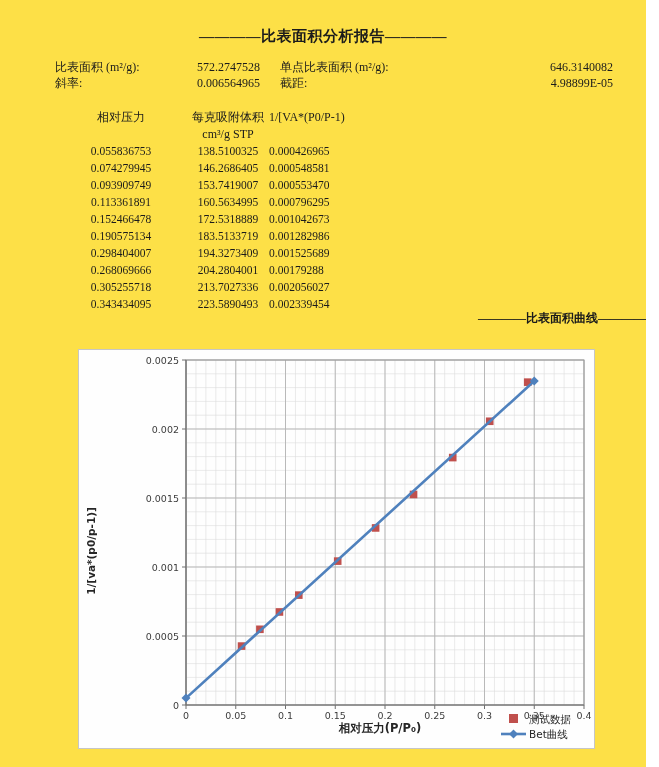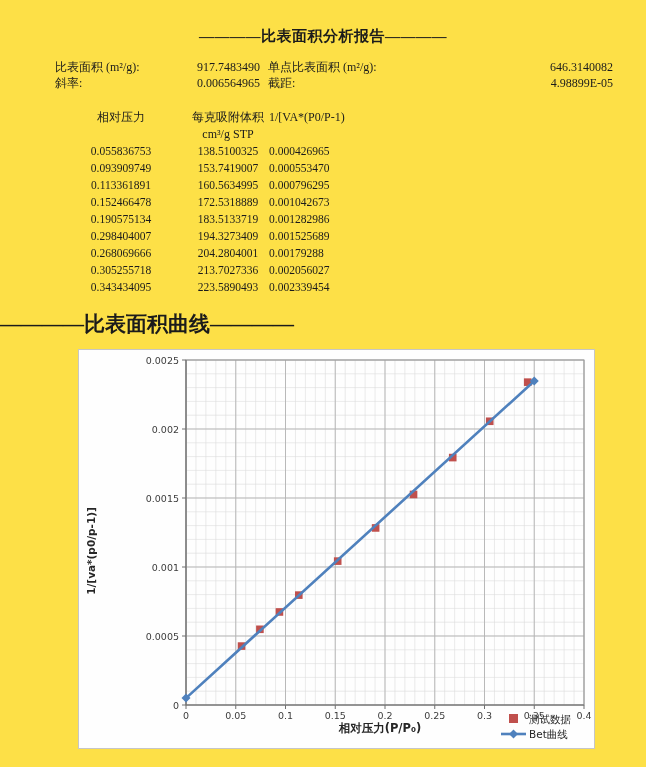--- a/index.html
+++ b/index.html
@@ -10,53 +10,53 @@
   }
   .report-title {
     position:absolute; top:27px; left:0; width:100%;
     text-align:center; font-weight:bold; font-size:15px; letter-spacing:0.5px;
     white-space:nowrap;
   }
   .summary { position:absolute; top:59px; left:55px; width:558px; font-size:12px; }
   .summary-row { display:flex; line-height:16px; white-space:nowrap;justify-content:space-between; }
   .sum-label1 { width:142px; flex:0 0 auto; }
   .sum-value1 { flex:0 0 auto; }
-  .sum-label2 { margin-left:8px; flex:0 0 auto; }
+  .sum-label2 { margin-left:20px; flex:0 0 auto; }
   .sum-value2 { margin-left:auto; flex:0 0 auto; }
 
   .table-wrap { position:absolute; top:109px; left:55px; width:537px; }
   table.data-table { border-collapse:collapse; width:100%; font-size:11.5px; table-layout:fixed; }
   table.data-table th, table.data-table td { padding:0; font-weight:normal; line-height:17px; white-space:nowrap; }
   table.data-table th { font-size:12px; }
   .col0 { text-align:center; }
   .col1 { text-align:center; }
   .col2 { text-align:left; }
 
   .chart-title {
     position:absolute; top:310px; left:0; width:100%;
-    text-align:left; font-weight:bold; font-size:21px; white-space:nowrap;
+    text-align:right; font-weight:bold; font-size:12px; white-space:nowrap;
   }
   .chart-box {
     position:absolute; top:349px; left:78px; width:515px; height:398px;
     border:1px solid #c6c6c6; background:#fefefe;
   }
   .chart-box svg { position:absolute; left:0; top:0; }
   .chart-text { font-family:"DejaVu Sans","Liberation Sans",sans-serif; }
 </style>
 </head>
 <body>
 
 <div class="page">
 
   <div class="report-title">————比表面积分析报告————</div>
 
   <div class="summary">
     <div class="summary-row">
       <span class="sum-label1">比表面积 (m²/g):</span>
-      <span class="sum-value1">917.7483490</span>
+      <span class="sum-value1">572.2747528</span>
       <span class="sum-label2">单点比表面积 (m²/g):</span>
       <span class="sum-value2">646.3140082</span>
     </div>
     <div class="summary-row">
       <span class="sum-label1">斜率:</span>
       <span class="sum-value1">0.006564965</span>
       <span class="sum-label2">截距:</span>
       <span class="sum-value2">4.98899E-05</span>
     </div>
   </div>
@@ -78,20 +78,25 @@
           <th class="col0"></th>
           <th class="col1">cm³/g STP</th>
           <th class="col2"></th>
         </tr>
       </thead>
       <tbody>
           <tr>
             <td class="col0">0.055836753</td>
             <td class="col1">138.5100325</td>
             <td class="col2">0.000426965</td>
+          </tr>
+          <tr>
+            <td class="col0">0.074279945</td>
+            <td class="col1">146.2686405</td>
+            <td class="col2">0.000548581</td>
           </tr>
           <tr>
             <td class="col0">0.093909749</td>
             <td class="col1">153.7419007</td>
             <td class="col2">0.000553470</td>
           </tr>
           <tr>
             <td class="col0">0.113361891</td>
             <td class="col1">160.5634995</td>
             <td class="col2">0.000796295</td>

